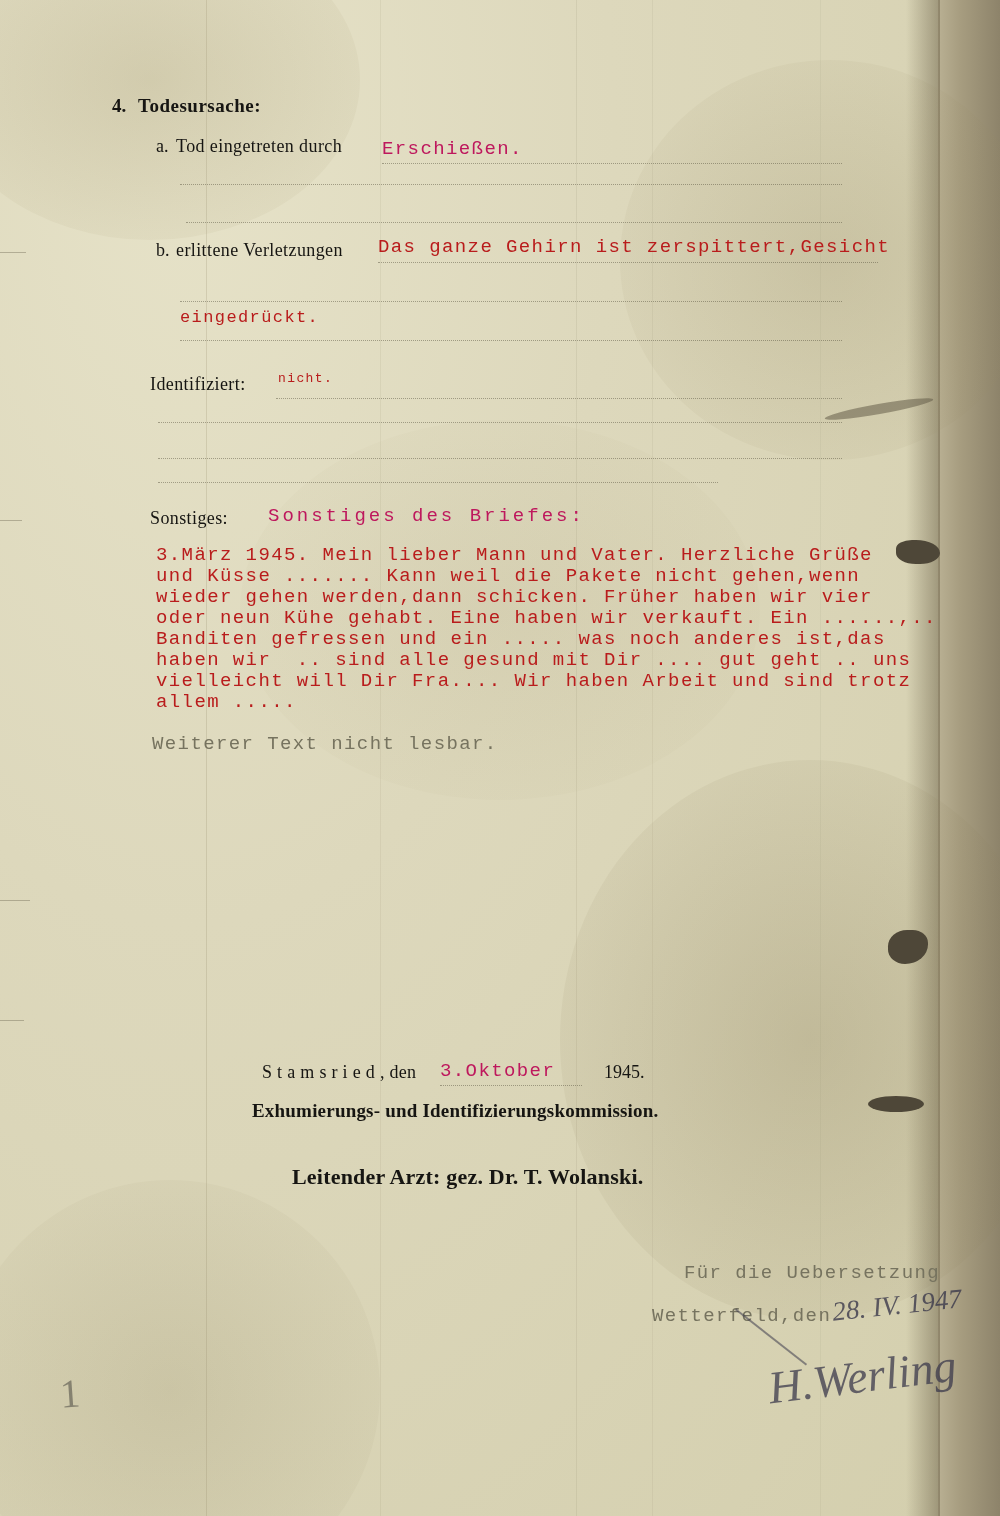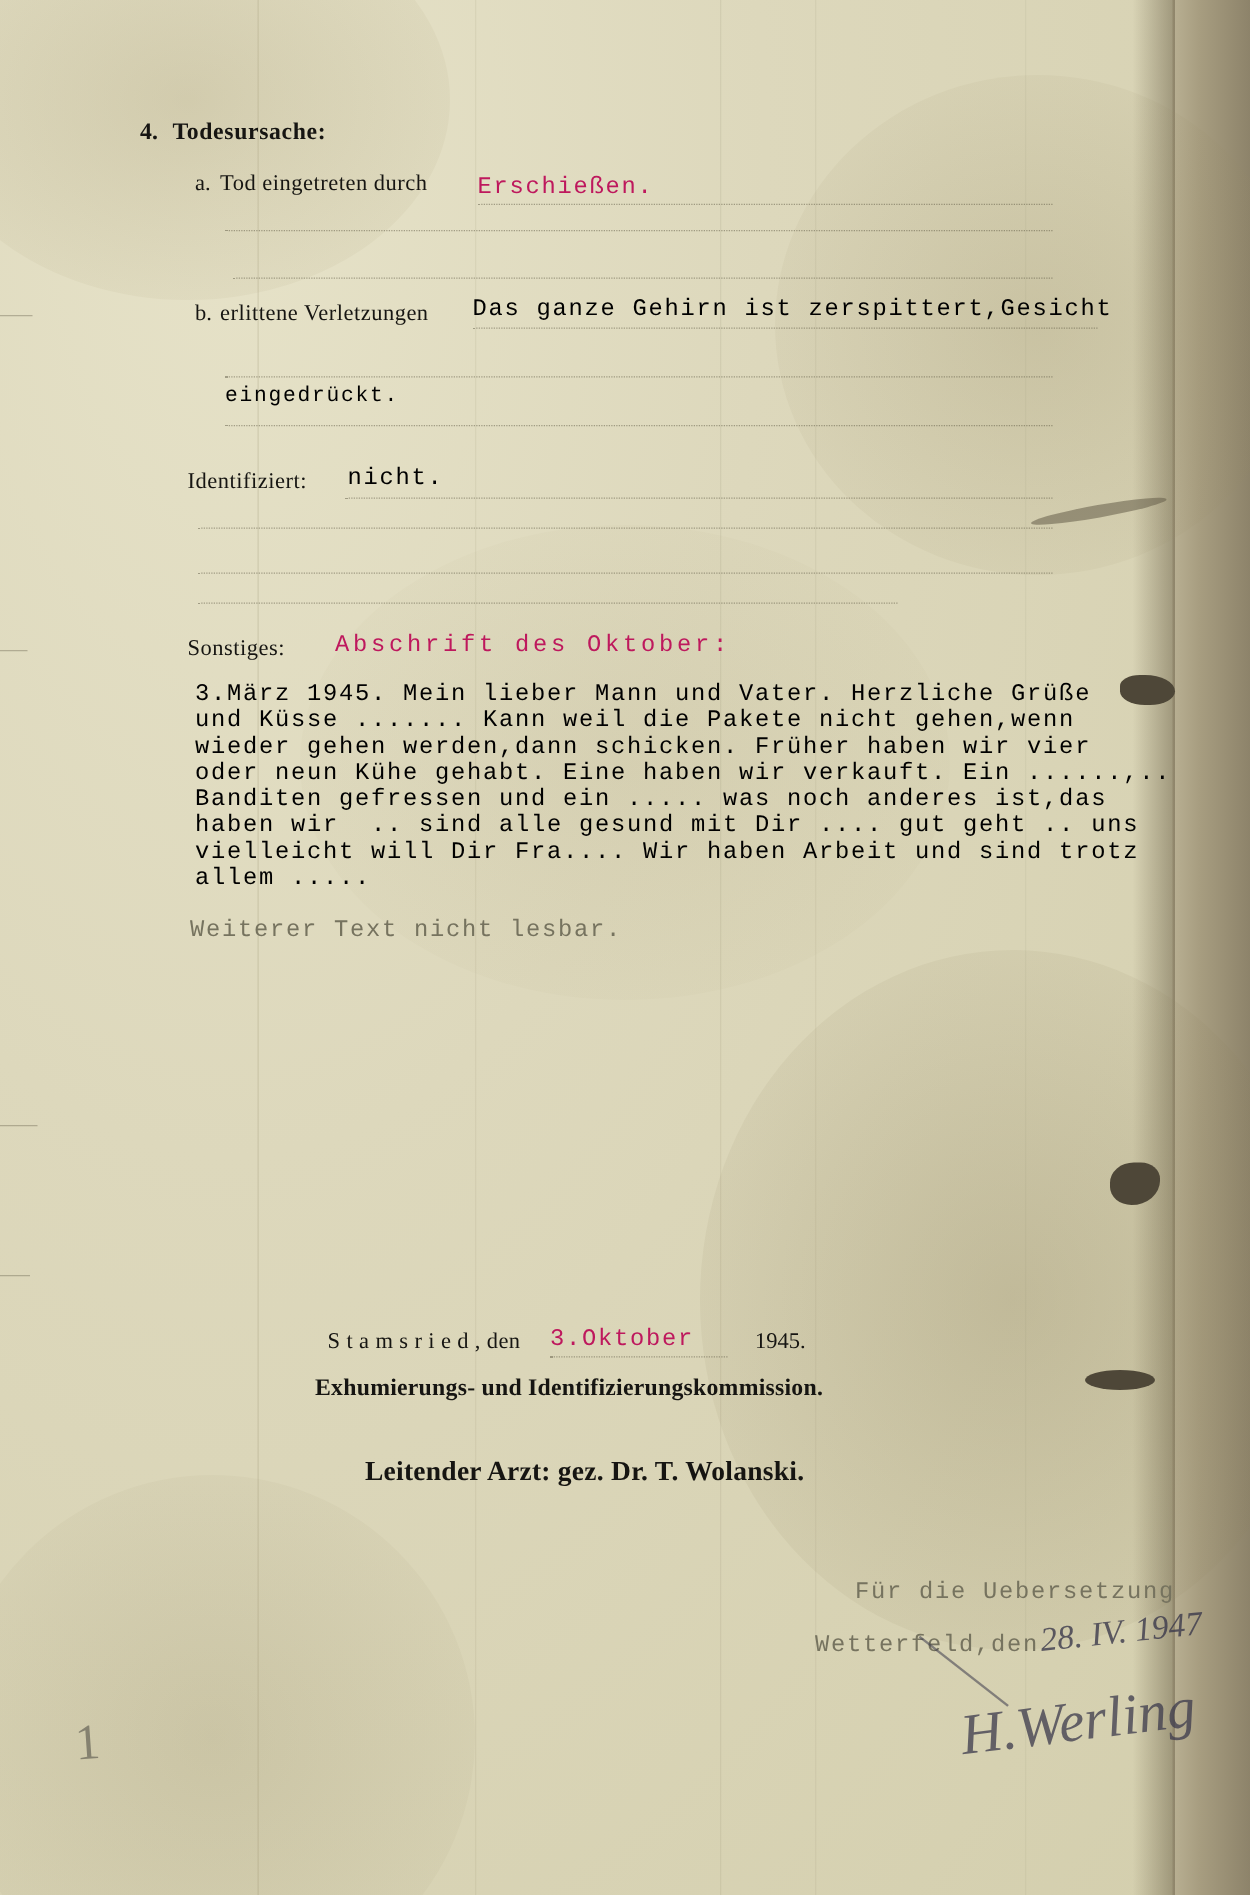--- a/index.html
+++ b/index.html
@@ -65,21 +65,21 @@
     position: absolute;
     color: #161512;
     font-family: "Liberation Serif", serif;
     white-space: pre;
   }
   .bold { font-weight: bold; }
 
   .type {
     position: absolute;
     font-family: "Liberation Mono", monospace;
-    color: #000000;
+    color: #b91c1c;
     white-space: pre;
     letter-spacing: 1.4px;
   }
   .type.dark { color: #be185d; }
   .type.faint { color: #76735f; }
 
   
   .rule {
     position: absolute;
     height: 0;
@@ -169,28 +169,28 @@
 
     <div class="lbl" style="left:156px; top:240px; font-size:18px;">b.</div>
     <div class="lbl" style="left:176px; top:240px; font-size:18px; letter-spacing:0.4px;">erlittene Verletzungen</div>
     <div class="type" style="left:378px; top:236px; font-size:19px;">Das ganze Gehirn ist zerspittert,Gesicht</div>
     <div class="rule" style="left:378px; top:262px; width:500px;"></div>
     <div class="type" style="left:180px; top:276px; font-size:17px;margin-top:32px;">eingedrückt.</div>
     <div class="rule" style="left:180px; top:301px; width:662px;"></div>
     <div class="rule" style="left:180px; top:340px; width:662px;"></div>
 
     <div class="lbl" style="left:150px; top:374px; font-size:18px; letter-spacing:0.4px;">Identifiziert:</div>
-    <div class="type" style="left:278px; top:371px; font-size:19px;">nicht.</div>
+    <div class="type" style="left:278px; top:371px; font-size:13px;">nicht.</div>
     <div class="rule" style="left:276px; top:398px; width:566px;"></div>
     <div class="rule" style="left:158px; top:422px; width:684px;"></div>
     <div class="rule" style="left:158px; top:458px; width:684px;"></div>
     <div class="rule" style="left:158px; top:482px; width:560px;"></div>
 
     <div class="lbl" style="left:150px; top:508px; font-size:18px; letter-spacing:0.4px;text-align:center;">Sonstiges:</div>
-    <div class="type dark blockletter" style="left:268px; top:505px; font-size:19px;">Abschrift des Oktober:</div>
+    <div class="type dark blockletter" style="left:268px; top:505px; font-size:19px;">Sonstiges des Briefes:</div>
 
     <div class="type" style="left:156px; top:544px; font-size:19px;">3.März 1945. Mein lieber Mann und Vater. Herzliche Grüße</div>
     <div class="type" style="left:156px; top:565px; font-size:19px;">und Küsse ....... Kann weil die Pakete nicht gehen,wenn</div>
     <div class="type" style="left:156px; top:586px; font-size:19px;">wieder gehen werden,dann schicken. Früher haben wir vier</div>
     <div class="type" style="left:156px; top:607px; font-size:19px;">oder neun Kühe gehabt. Eine haben wir verkauft. Ein ......,..</div>
     <div class="type" style="left:156px; top:628px; font-size:19px;">Banditen gefressen und ein ..... was noch anderes ist,das</div>
     <div class="type" style="left:156px; top:649px; font-size:19px;">haben wir  .. sind alle gesund mit Dir .... gut geht .. uns</div>
     <div class="type" style="left:156px; top:670px; font-size:19px;">vielleicht will Dir Fra.... Wir haben Arbeit und sind trotz</div>
     <div class="type" style="left:156px; top:691px; font-size:19px;">allem .....</div>
 

